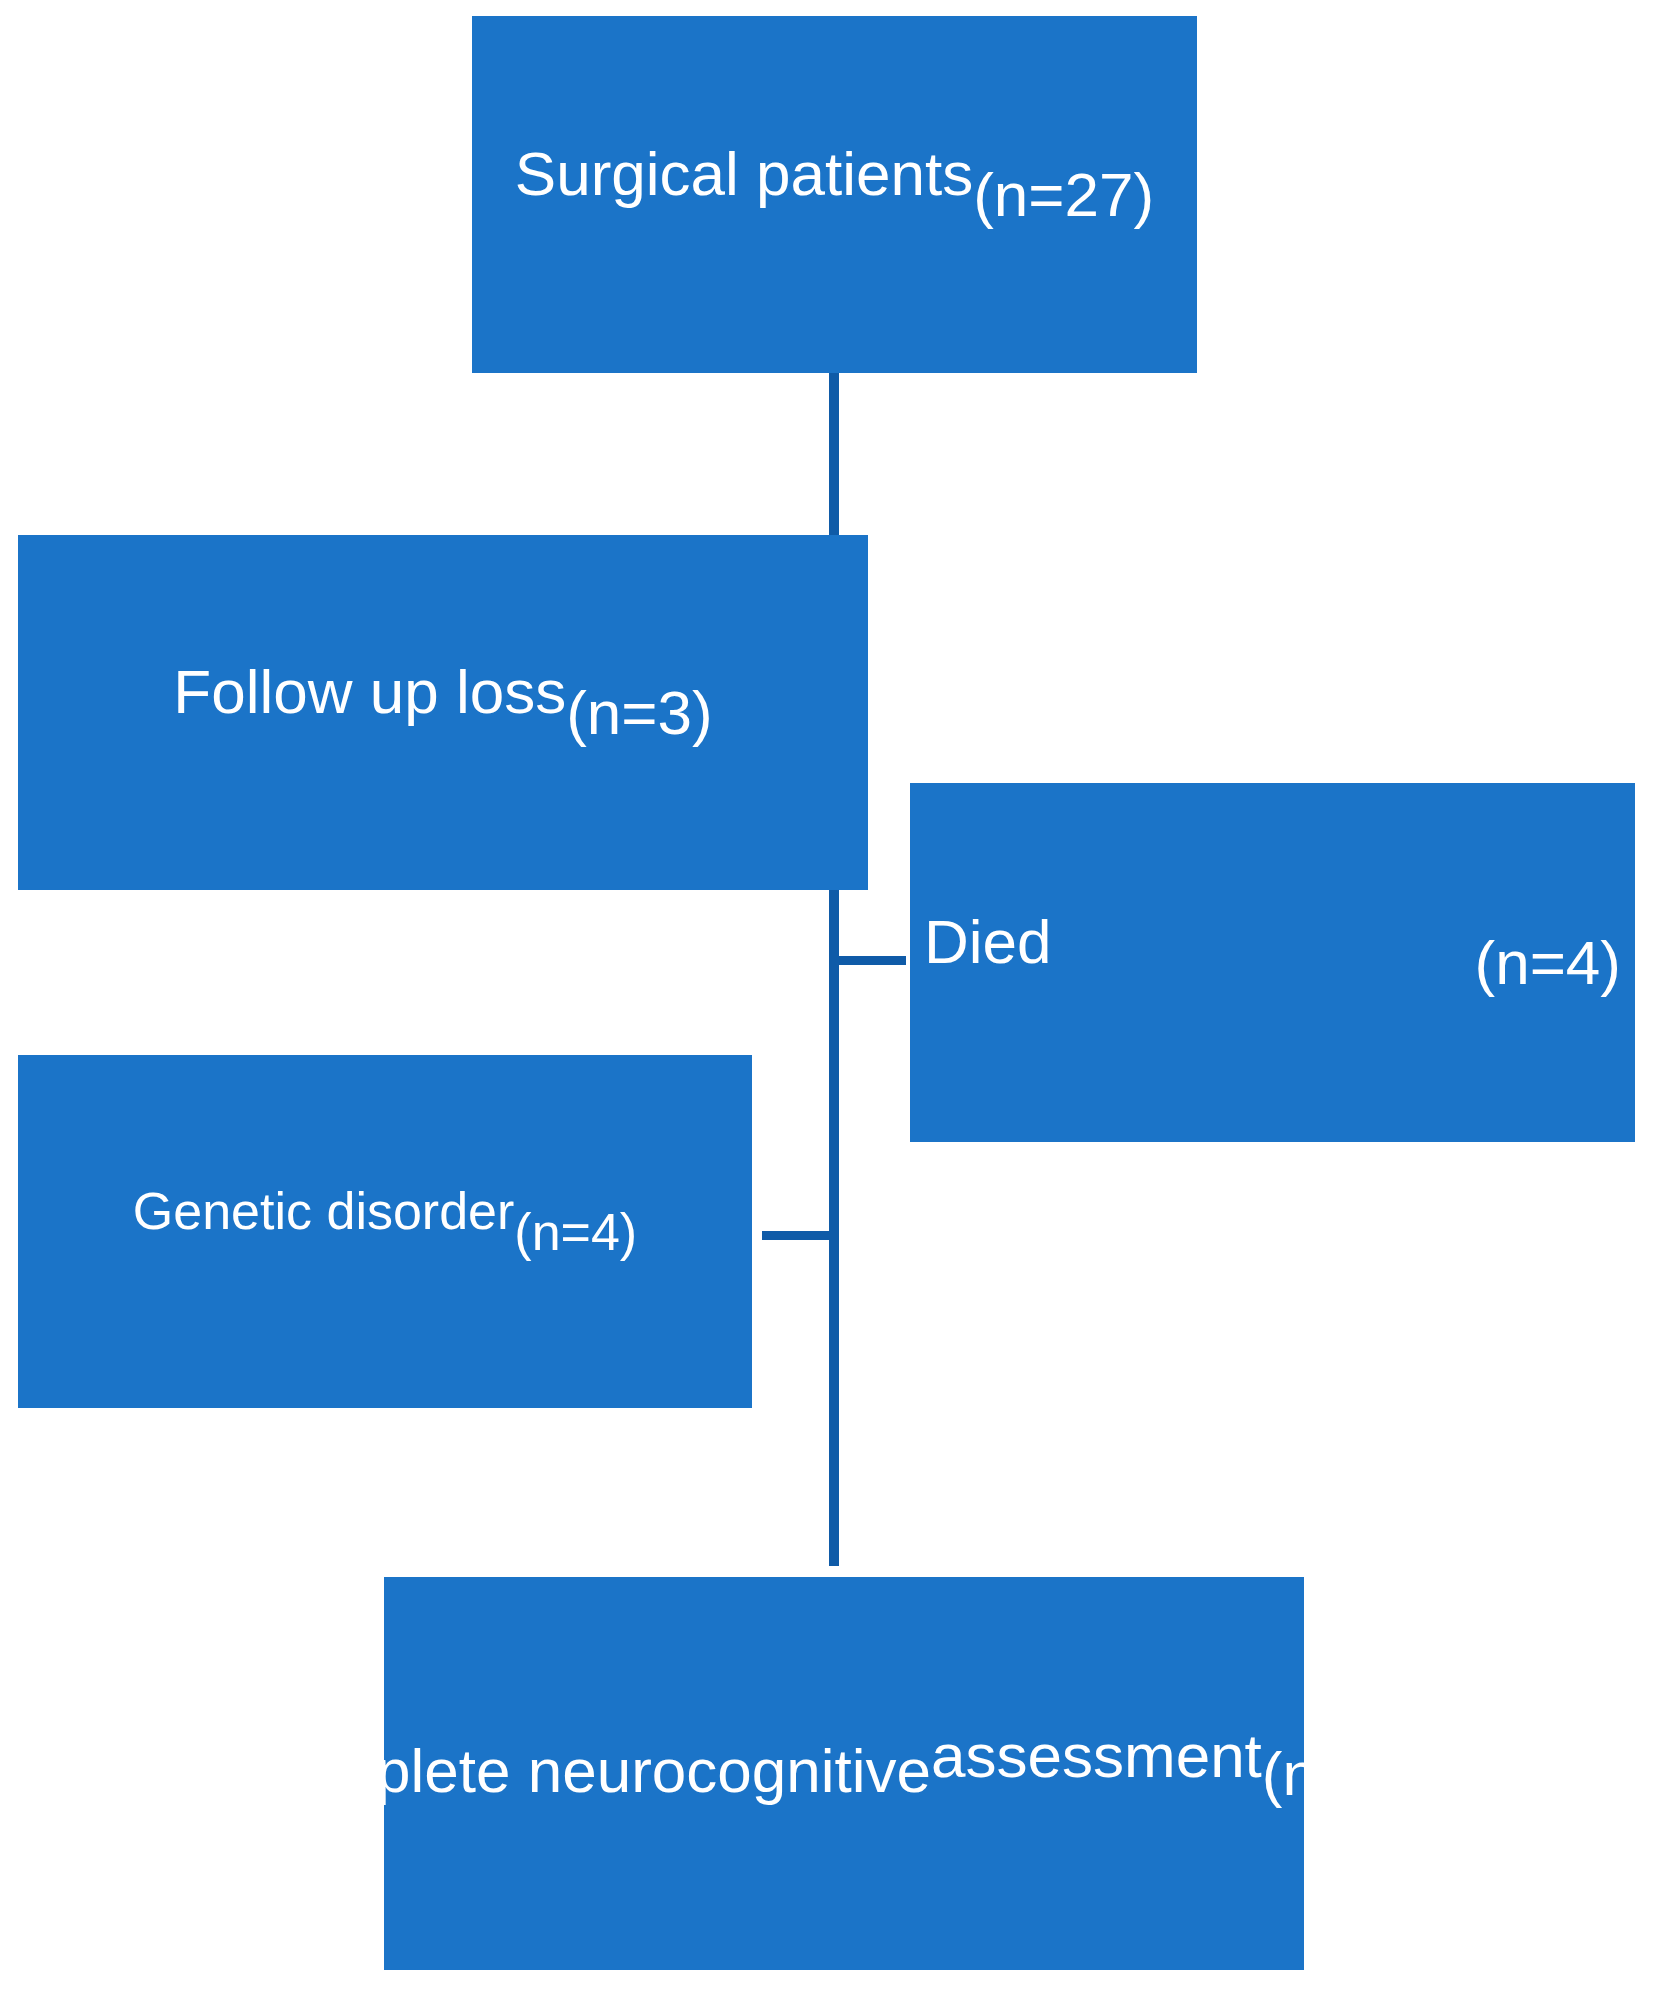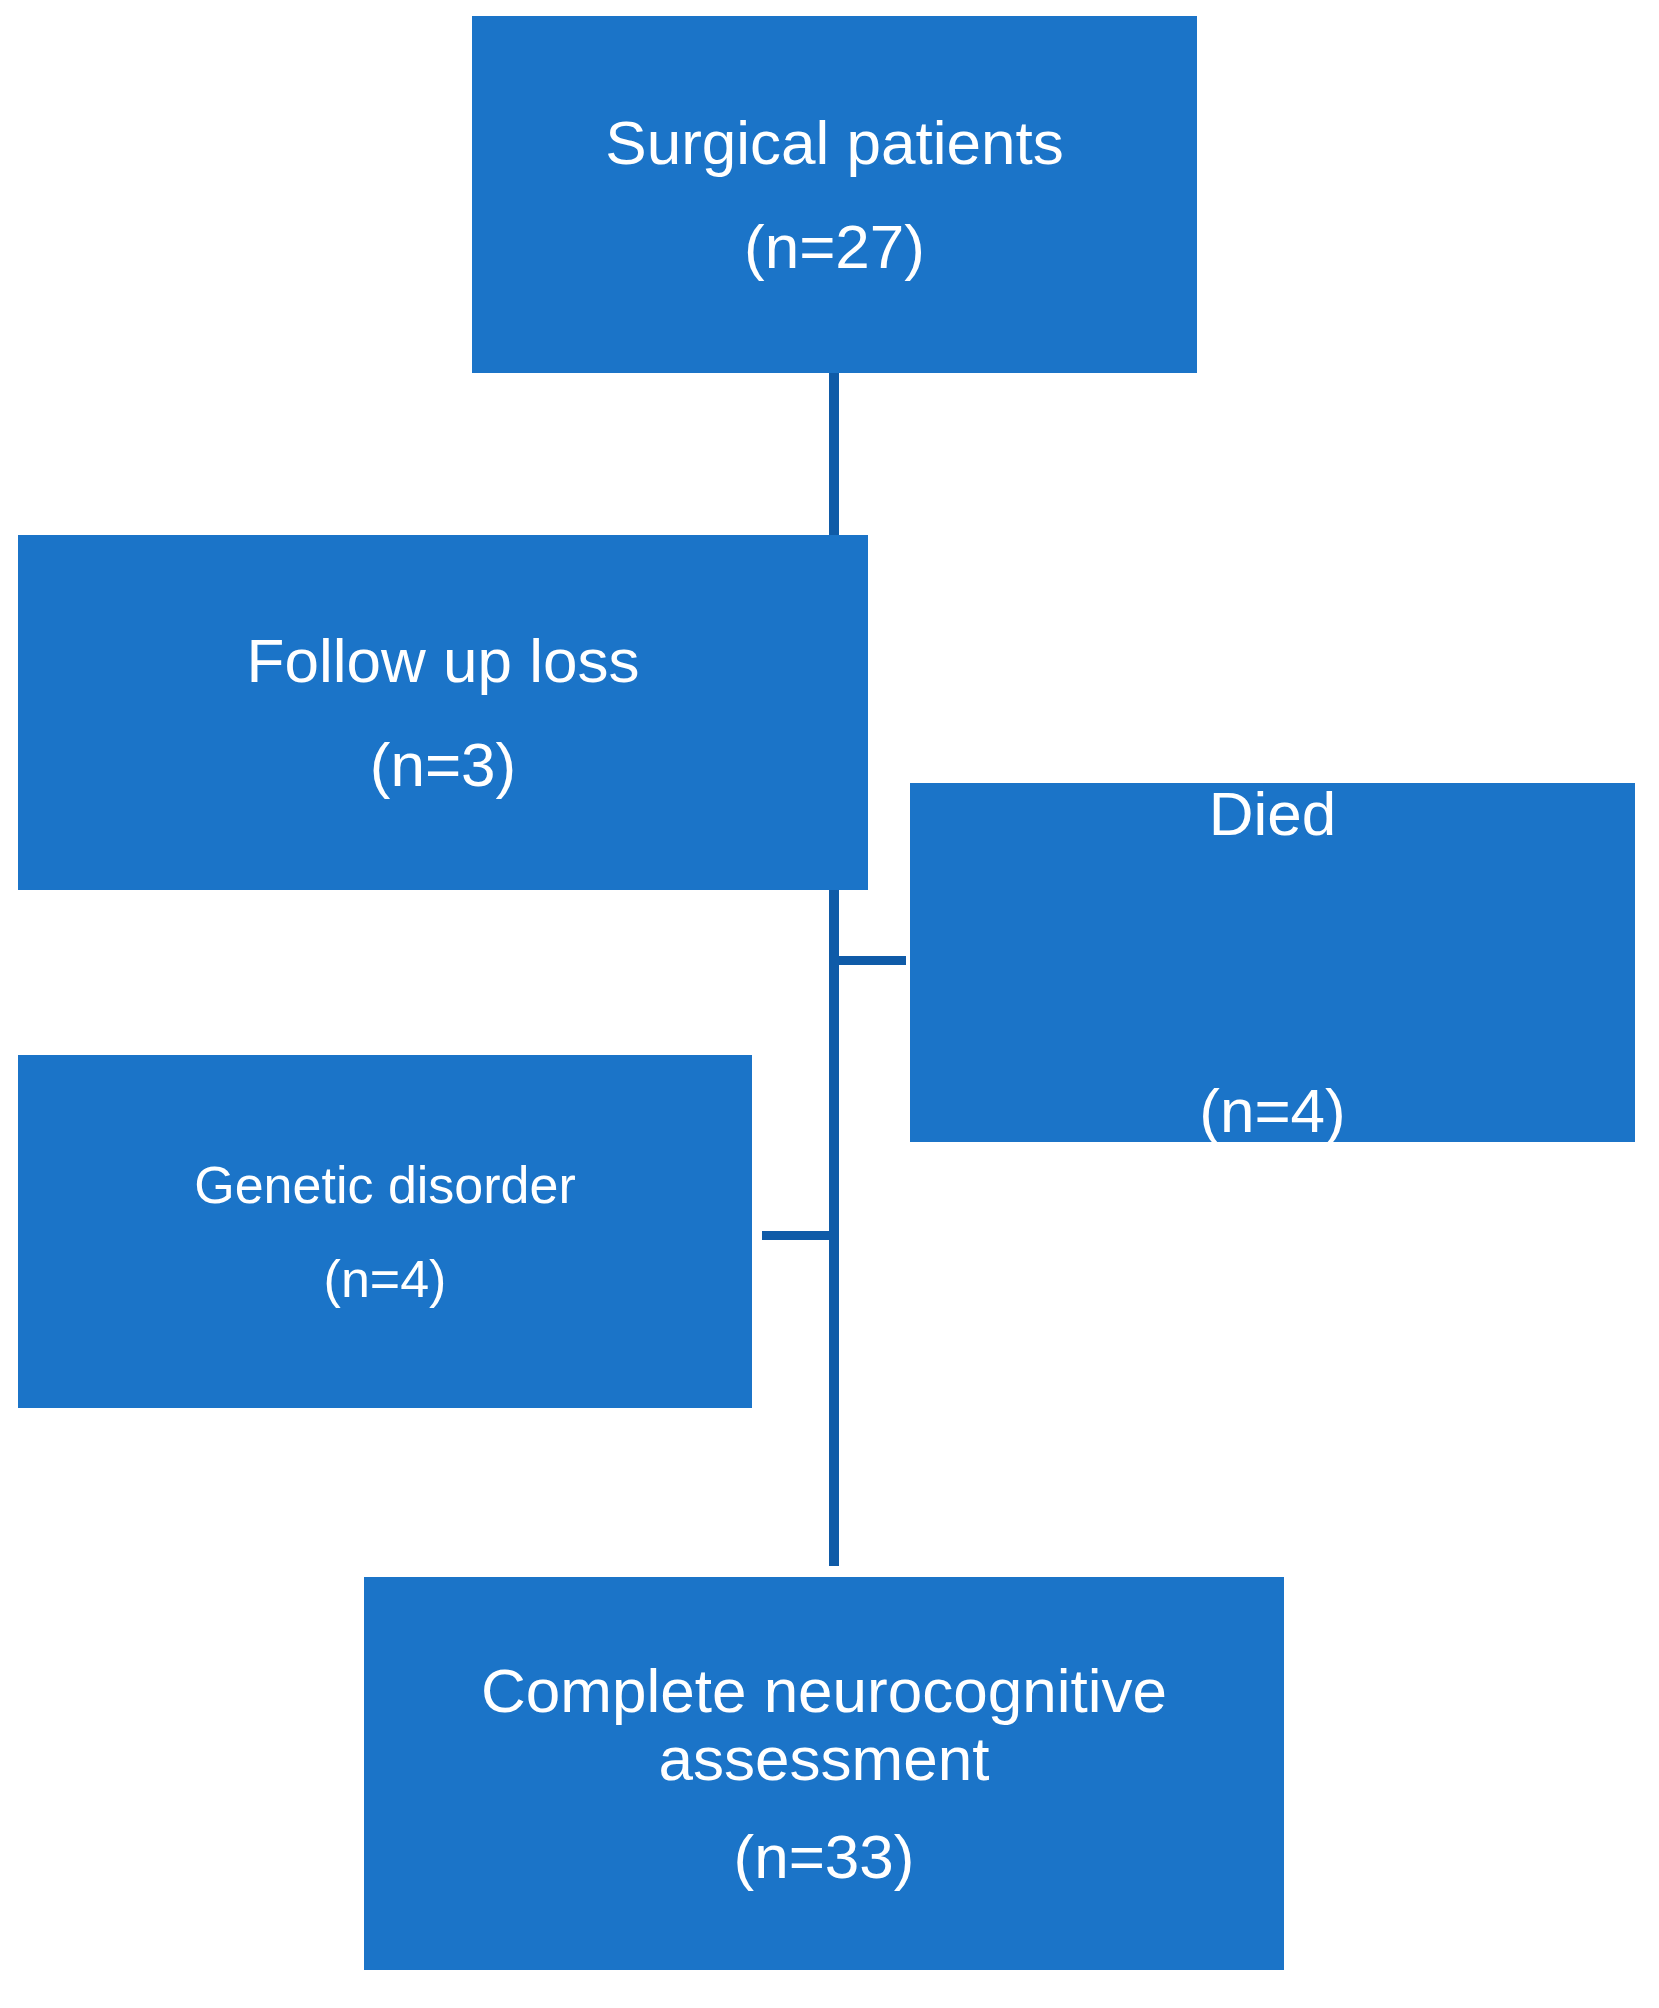--- a/index.html
+++ b/index.html
@@ -15,21 +15,21 @@
     width: 1659px;
     height: 2008px;
     background: #ffffff;
     overflow: hidden;
   }
   .node {
     position: absolute;
     background: #1b74c8;
     color: #ffffff;
     display: flex;
-    flex-direction: column;
+    flex-direction: row;
     align-items: center;
     justify-content: center;
     box-sizing: border-box;
     text-align: center;
     line-height: 1.0;
   }
   .node .line {
     display: block;
     white-space: nowrap;
   }
@@ -69,21 +69,21 @@
     left: 18px;
     top: 1055px;
     width: 734px;
     height: 353px;
     font-size: 52px;
     padding: 0 14px;
   }
   #node-genetic .line-1 { margin-bottom: 42px; }
 
   #node-complete {
-    left: 364px;
+    left: 384px;
     top: 1577px;
     width: 920px;
     height: 393px;
     font-size: 62px;
     padding: 0 14px;
   }
   #node-complete .line-1 { margin-bottom: 6px; }
   #node-complete .line-2 { margin-bottom: 36px; }
 
   

